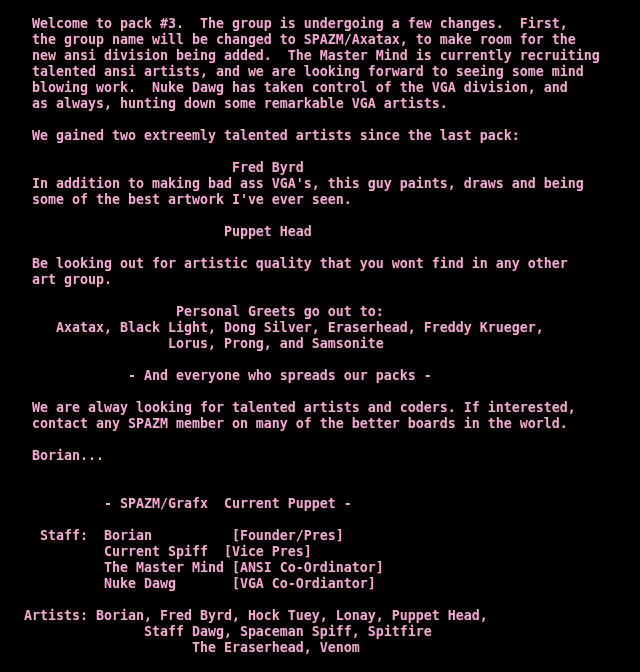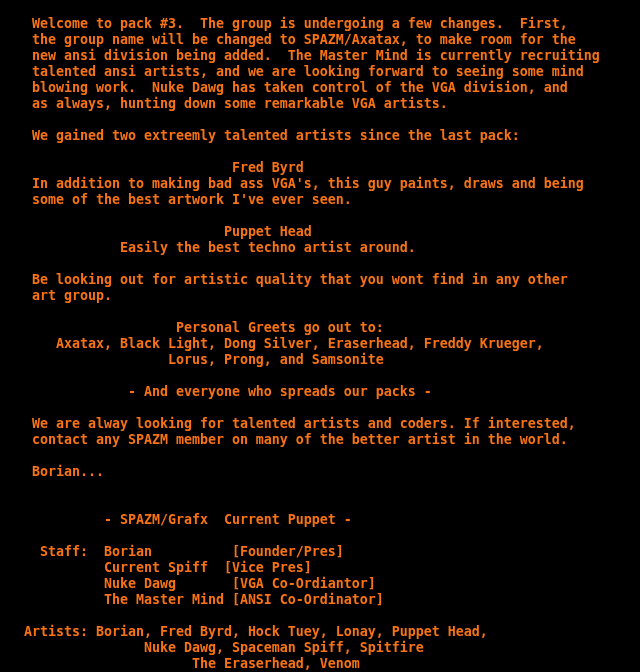--- a/index.html
+++ b/index.html
@@ -14,21 +14,21 @@
     background: #000000;
     overflow: hidden;
     cursor: default;
   }
   .line {
     white-space: pre;
     height: 16px;
     overflow: hidden;
     font: bold 13.29px/16px "DejaVu Sans Mono", monospace;
     letter-spacing: 0;
-    color: #f97316;
+    color: #f9a8d4;
   }
 </style>
 </head>
 <body>
 
 <div class="screen" style="background: rgb(0, 0, 0); color: rgb(170, 170, 170);">
   <div class="line"></div>
   <div class="line">    Welcome to pack #3.  The group is undergoing a few changes.  First,</div>
   <div class="line">    the group name will be changed to SPAZM/Axatax, to make room for the</div>
   <div class="line">    new ansi division being added.  The Master Mind is currently recruiting</div>
@@ -36,40 +36,39 @@
   <div class="line">    blowing work.  Nuke Dawg has taken control of the VGA division, and</div>
   <div class="line">    as always, hunting down some remarkable VGA artists.</div>
   <div class="line"></div>
   <div class="line">    We gained two extreemly talented artists since the last pack:</div>
   <div class="line"></div>
   <div class="line">                             Fred Byrd</div>
   <div class="line">    In addition to making bad ass VGA's, this guy paints, draws and being</div>
   <div class="line">    some of the best artwork I've ever seen.</div>
   <div class="line"></div>
   <div class="line">                            Puppet Head</div>
-  <div class="line">               Easily the best techno artist around.</div>
   <div class="line"></div>
   <div class="line">    Be looking out for artistic quality that you wont find in any other</div>
   <div class="line">    art group.</div>
   <div class="line"></div>
   <div class="line">                      Personal Greets go out to:</div>
   <div class="line">       Axatax, Black Light, Dong Silver, Eraserhead, Freddy Krueger,</div>
   <div class="line">                     Lorus, Prong, and Samsonite</div>
   <div class="line"></div>
   <div class="line">                - And everyone who spreads our packs -</div>
   <div class="line"></div>
   <div class="line">    We are alway looking for talented artists and coders. If interested,</div>
-  <div class="line">    contact any SPAZM member on many of the better artist in the world.</div>
+  <div class="line">    contact any SPAZM member on many of the better boards in the world.</div>
   <div class="line"></div>
   <div class="line">    Borian...</div>
   <div class="line"></div>
   <div class="line"></div>
   <div class="line">             - SPAZM/Grafx  Current Puppet -</div>
   <div class="line"></div>
   <div class="line">     Staff:  Borian          [Founder/Pres]</div>
   <div class="line">             Current Spiff  [Vice Pres]</div>
+  <div class="line">             The Master Mind [ANSI Co-Ordinator]</div>
   <div class="line">             Nuke Dawg       [VGA Co-Ordiantor]</div>
-  <div class="line">             The Master Mind [ANSI Co-Ordinator]</div>
   <div class="line"></div>
   <div class="line">   Artists: Borian, Fred Byrd, Hock Tuey, Lonay, Puppet Head,</div>
-  <div class="line">                  Nuke Dawg, Spaceman Spiff, Spitfire</div>
+  <div class="line">                  Staff Dawg, Spaceman Spiff, Spitfire</div>
   <div class="line">                        The Eraserhead, Venom</div>
 </div>
 
 </body></html>

